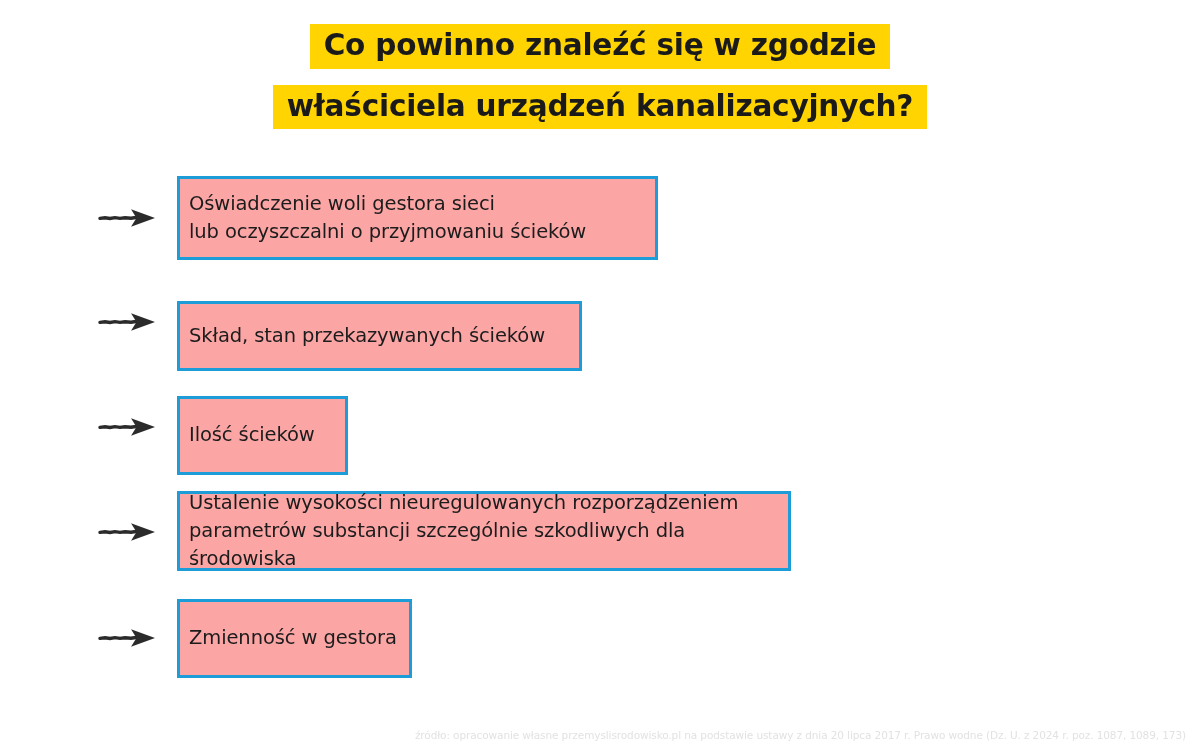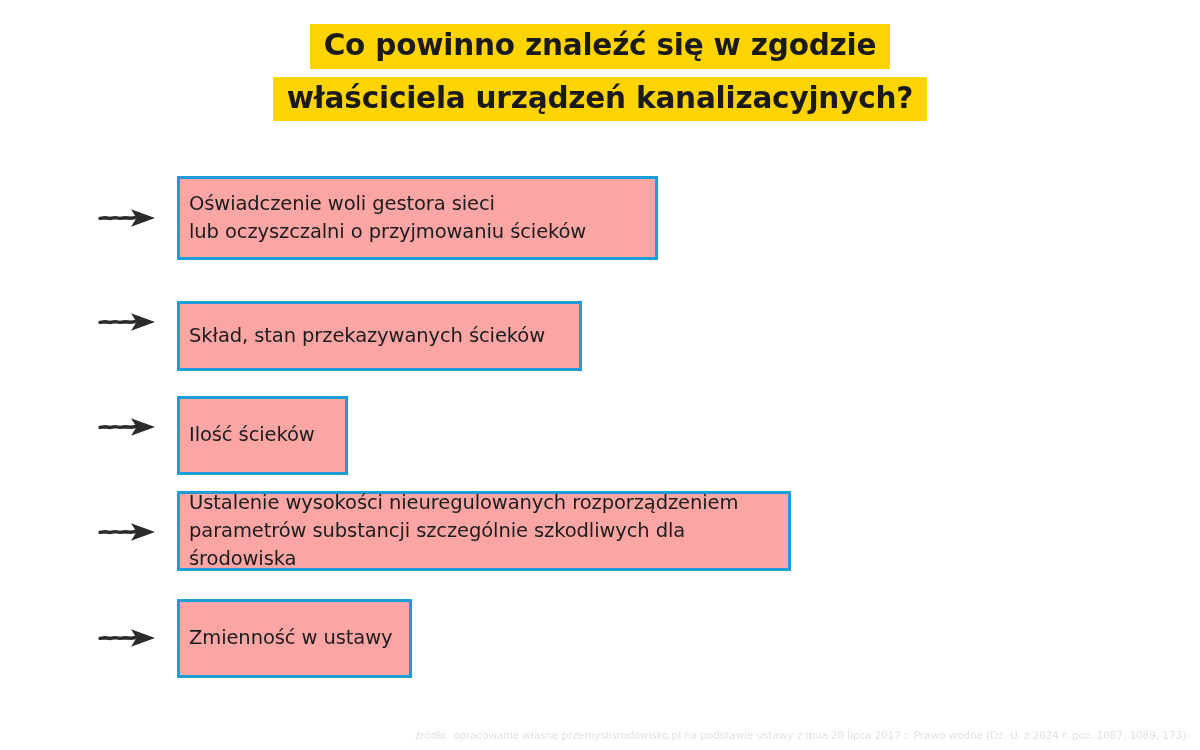--- a/index.html
+++ b/index.html
@@ -31,21 +31,21 @@
   .title-line > span.hl {
     display: inline-block;
     background: #FFD400;
     color: #1a1a1a;
     font-size: 29.5px;
     font-weight: bold;
     letter-spacing: -0.2px;
     padding: 7px 14px 8px 14px;
     white-space: nowrap;
   }
-  .title-line.line1 { margin-bottom: 8px; }
+  .title-line.line1 { margin-bottom: 16px; }
 
   
   .row {
     position: absolute;
     left: 0;
   }
   .arrow-wrap {
     position: absolute;
     left: 98px;
     width: 62px;
@@ -149,17 +149,17 @@
 </div>
 
 <div class="row">
   <div class="arrow-wrap" style="top:625px;">
     <svg width="62" height="26" viewBox="0 0 62 26" aria-hidden="true">
       <path d="M2 13.4 L7 12.7 L12 13.5 L17 12.6 L22 13.4 L27 12.7 L33 13.2 L38 12.5" stroke="#2b2b2b" stroke-width="3.4" fill="none" stroke-linecap="round"></path>
       <path d="M33 4.2 L57 13.0 L33 21.8 L38.5 13.0 Z" fill="#2b2b2b"></path>
     </svg>
   </div>
   <div class="flow-box" style="top:599px; width:235px; height:79px;">
-    <div class="box-text">Zmienność w ustawy</div>
+    <div class="box-text">Zmienność w gestora</div>
   </div>
 </div>
 
 <div id="footer-source">źródło: opracowanie własne przemyslisrodowisko.pl na podstawie ustawy z dnia 20 lipca 2017 r. Prawo wodne (Dz. U. z 2024 r. poz. 1087, 1089, 173)</div>
 
 </body></html>

